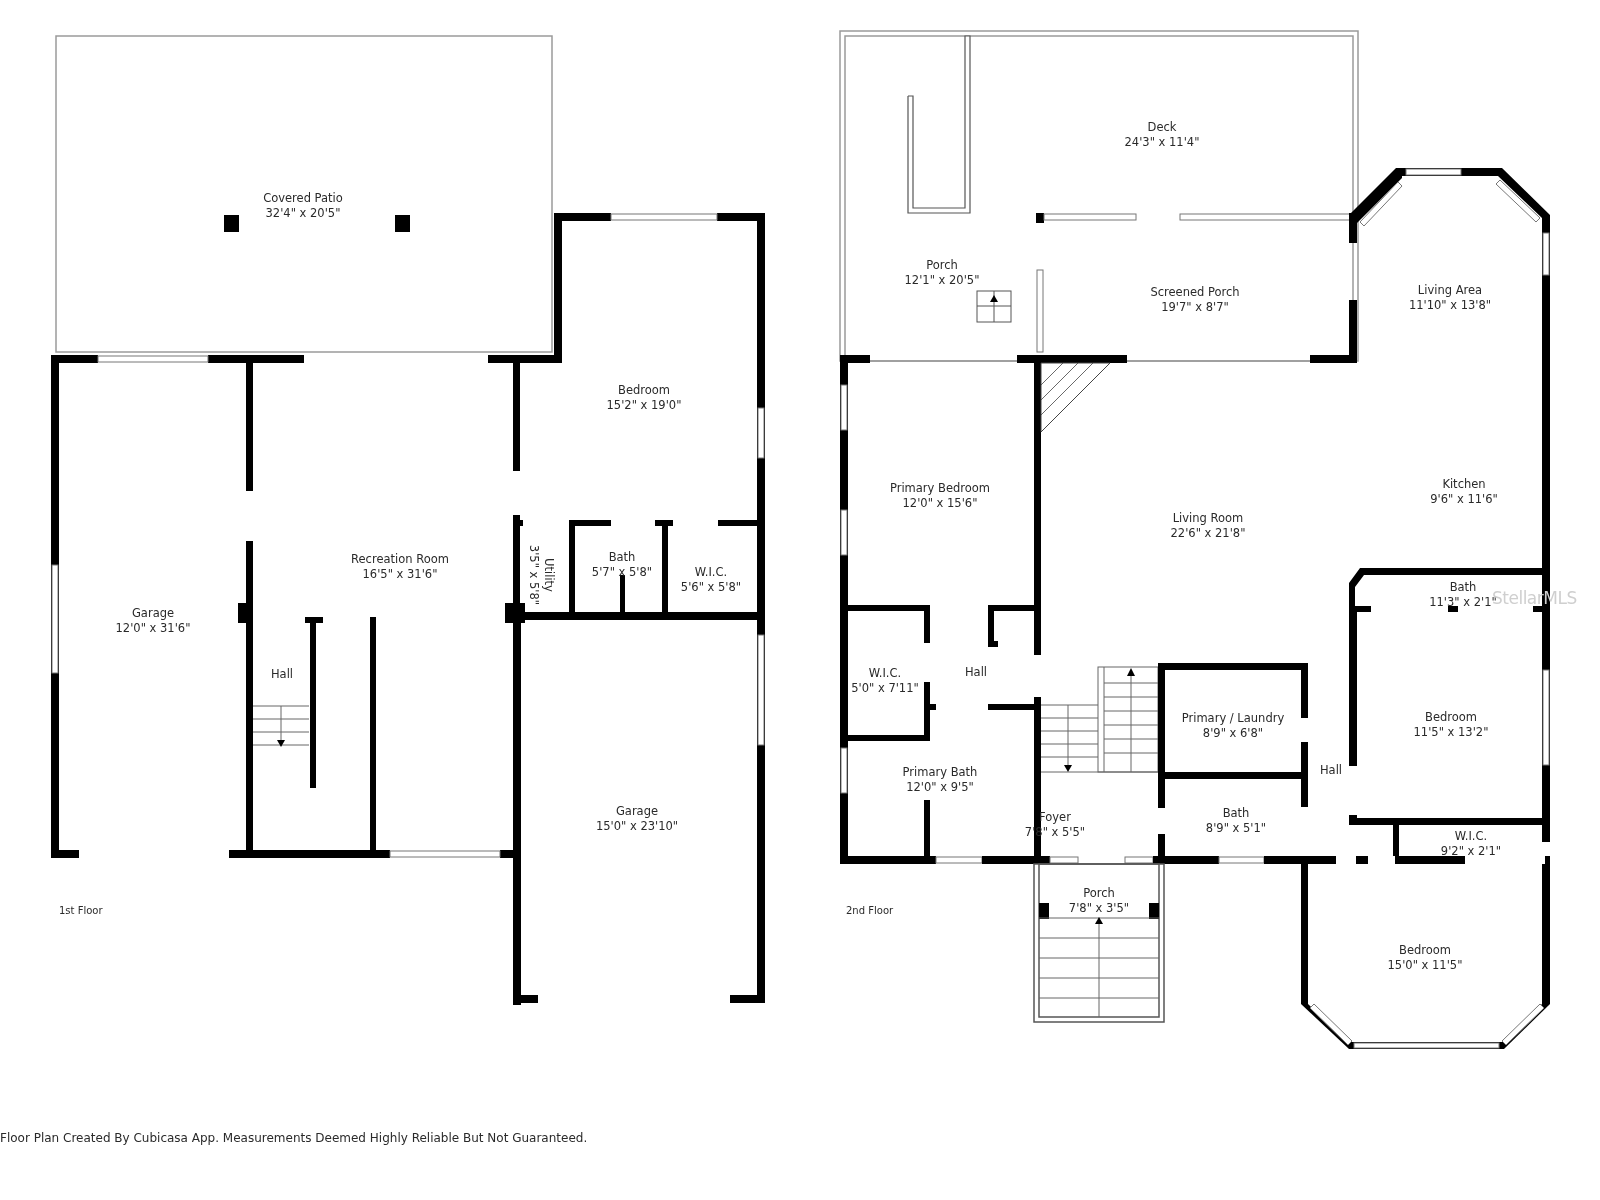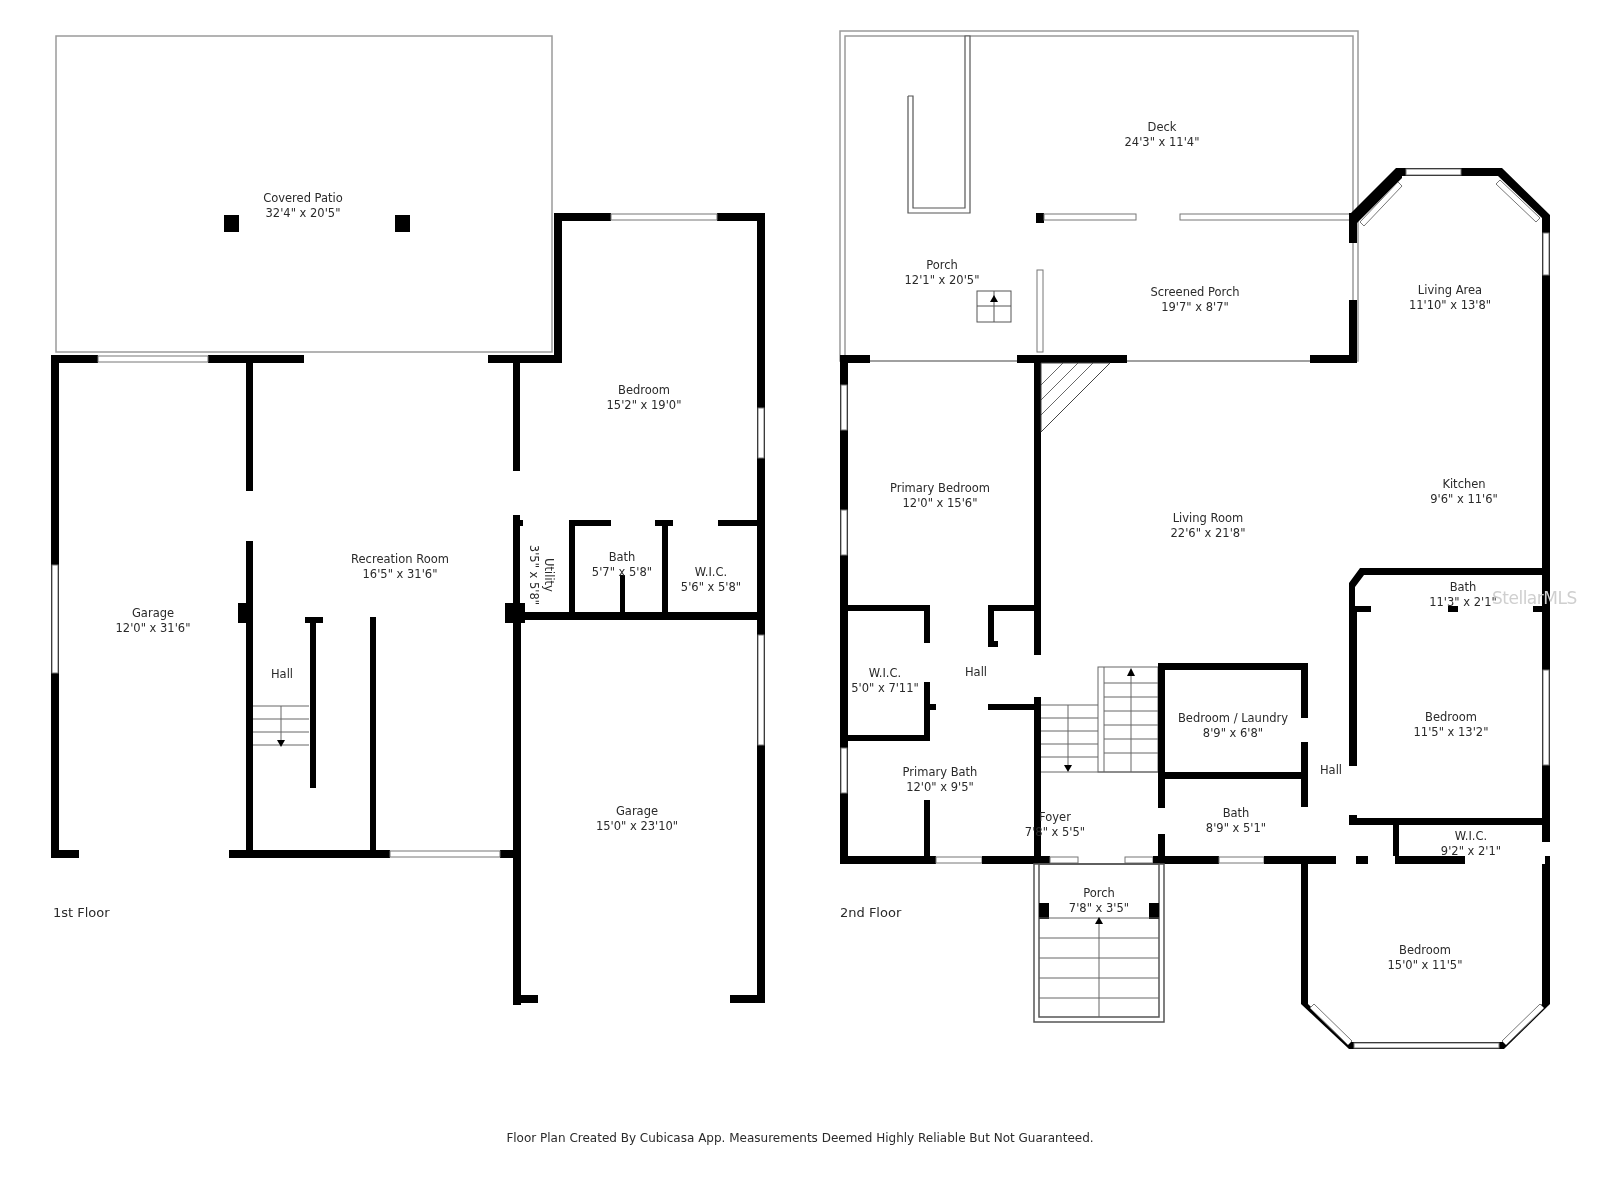--- a/index.html
+++ b/index.html
@@ -8,22 +8,22 @@
   svg#plan { position:absolute; left:0; top:0; }
   .wall { fill:#000; }
   .thin { fill:none; stroke:#9a9a9a; stroke-width:1.5; }
   .rail { fill:#fff; stroke:#555; stroke-width:1.2; }
   .win  { fill:#fff; stroke:#777; stroke-width:1; }
   .stair { fill:none; stroke:#666; stroke-width:1; }
   .label { position:absolute; text-align:center; font-size:11.5px; line-height:15px;
            transform:translate(-50%,-50%); white-space:nowrap; color:#2a2a2a; }
   .label .nm, .label .dm { display:block; }
   .rot { transform:translate(-50%,-50%) rotate(90deg); }
-  .floor-title { position:absolute; font-size:13px; color:#2a2a2a; }
-  .footer { position:absolute; left:0; width:1600px; top:1131px; text-align:center;
+  .floor-title { position:absolute; font-size:10px; color:#2a2a2a;margin-left:6px; }
+  .footer { position:absolute; left:0; width:1600px; top:1131px; 
             font-size:12px; color:#2a2a2a; }
   .watermark { position:absolute; left:1492px; top:588px; font-size:17px; color:#cfcfcf;
                font-weight:normal; letter-spacing:-0.5px; }
 </style>
 </head>
 <body>
 
 <svg id="plan" width="1600" height="1200" viewBox="0 0 1600 1200">
 
   <g>
@@ -288,21 +288,21 @@
     <span class="dm">5'0" x 7'11"</span>
   </div>
   <div class="label" style="left:976px;top:672px">
     <span class="nm">Hall</span>
   </div>
   <div class="label" style="left:940px;top:780px">
     <span class="nm">Primary Bath</span>
     <span class="dm">12'0" x 9'5"</span>
   </div>
   <div class="label" style="left:1233px;top:726px">
-    <span class="nm">Bedroom / Laundry</span>
+    <span class="nm">Primary / Laundry</span>
     <span class="dm">8'9" x 6'8"</span>
   </div>
   <div class="label" style="left:1055px;top:825px">
     <span class="nm">Foyer</span>
     <span class="dm">7'8" x 5'5"</span>
   </div>
   <div class="label" style="left:1236px;top:821px">
     <span class="nm">Bath</span>
     <span class="dm">8'9" x 5'1"</span>
   </div>

